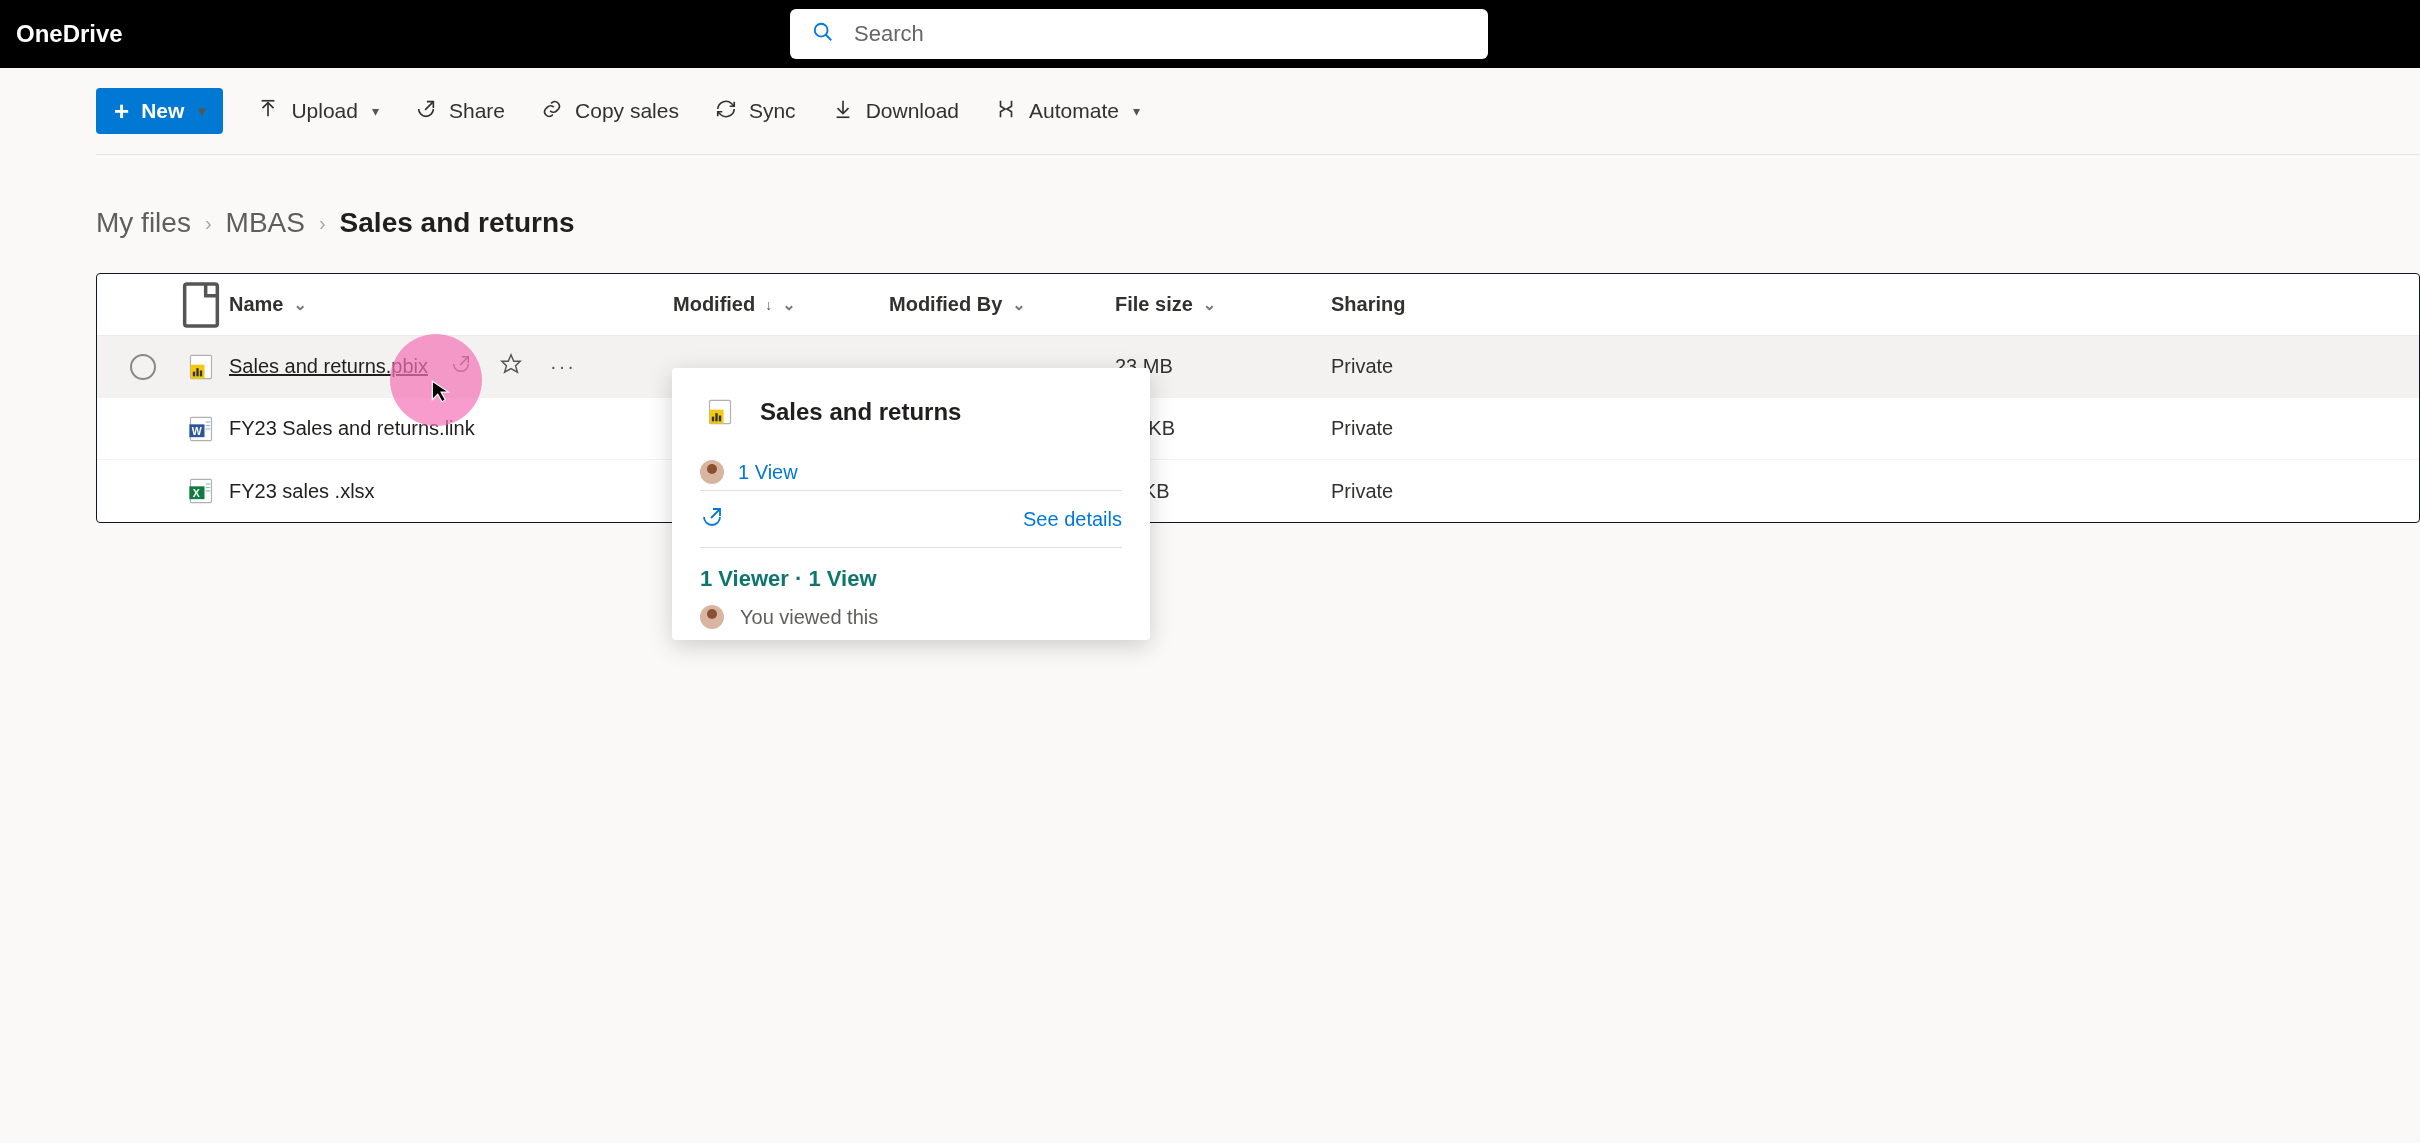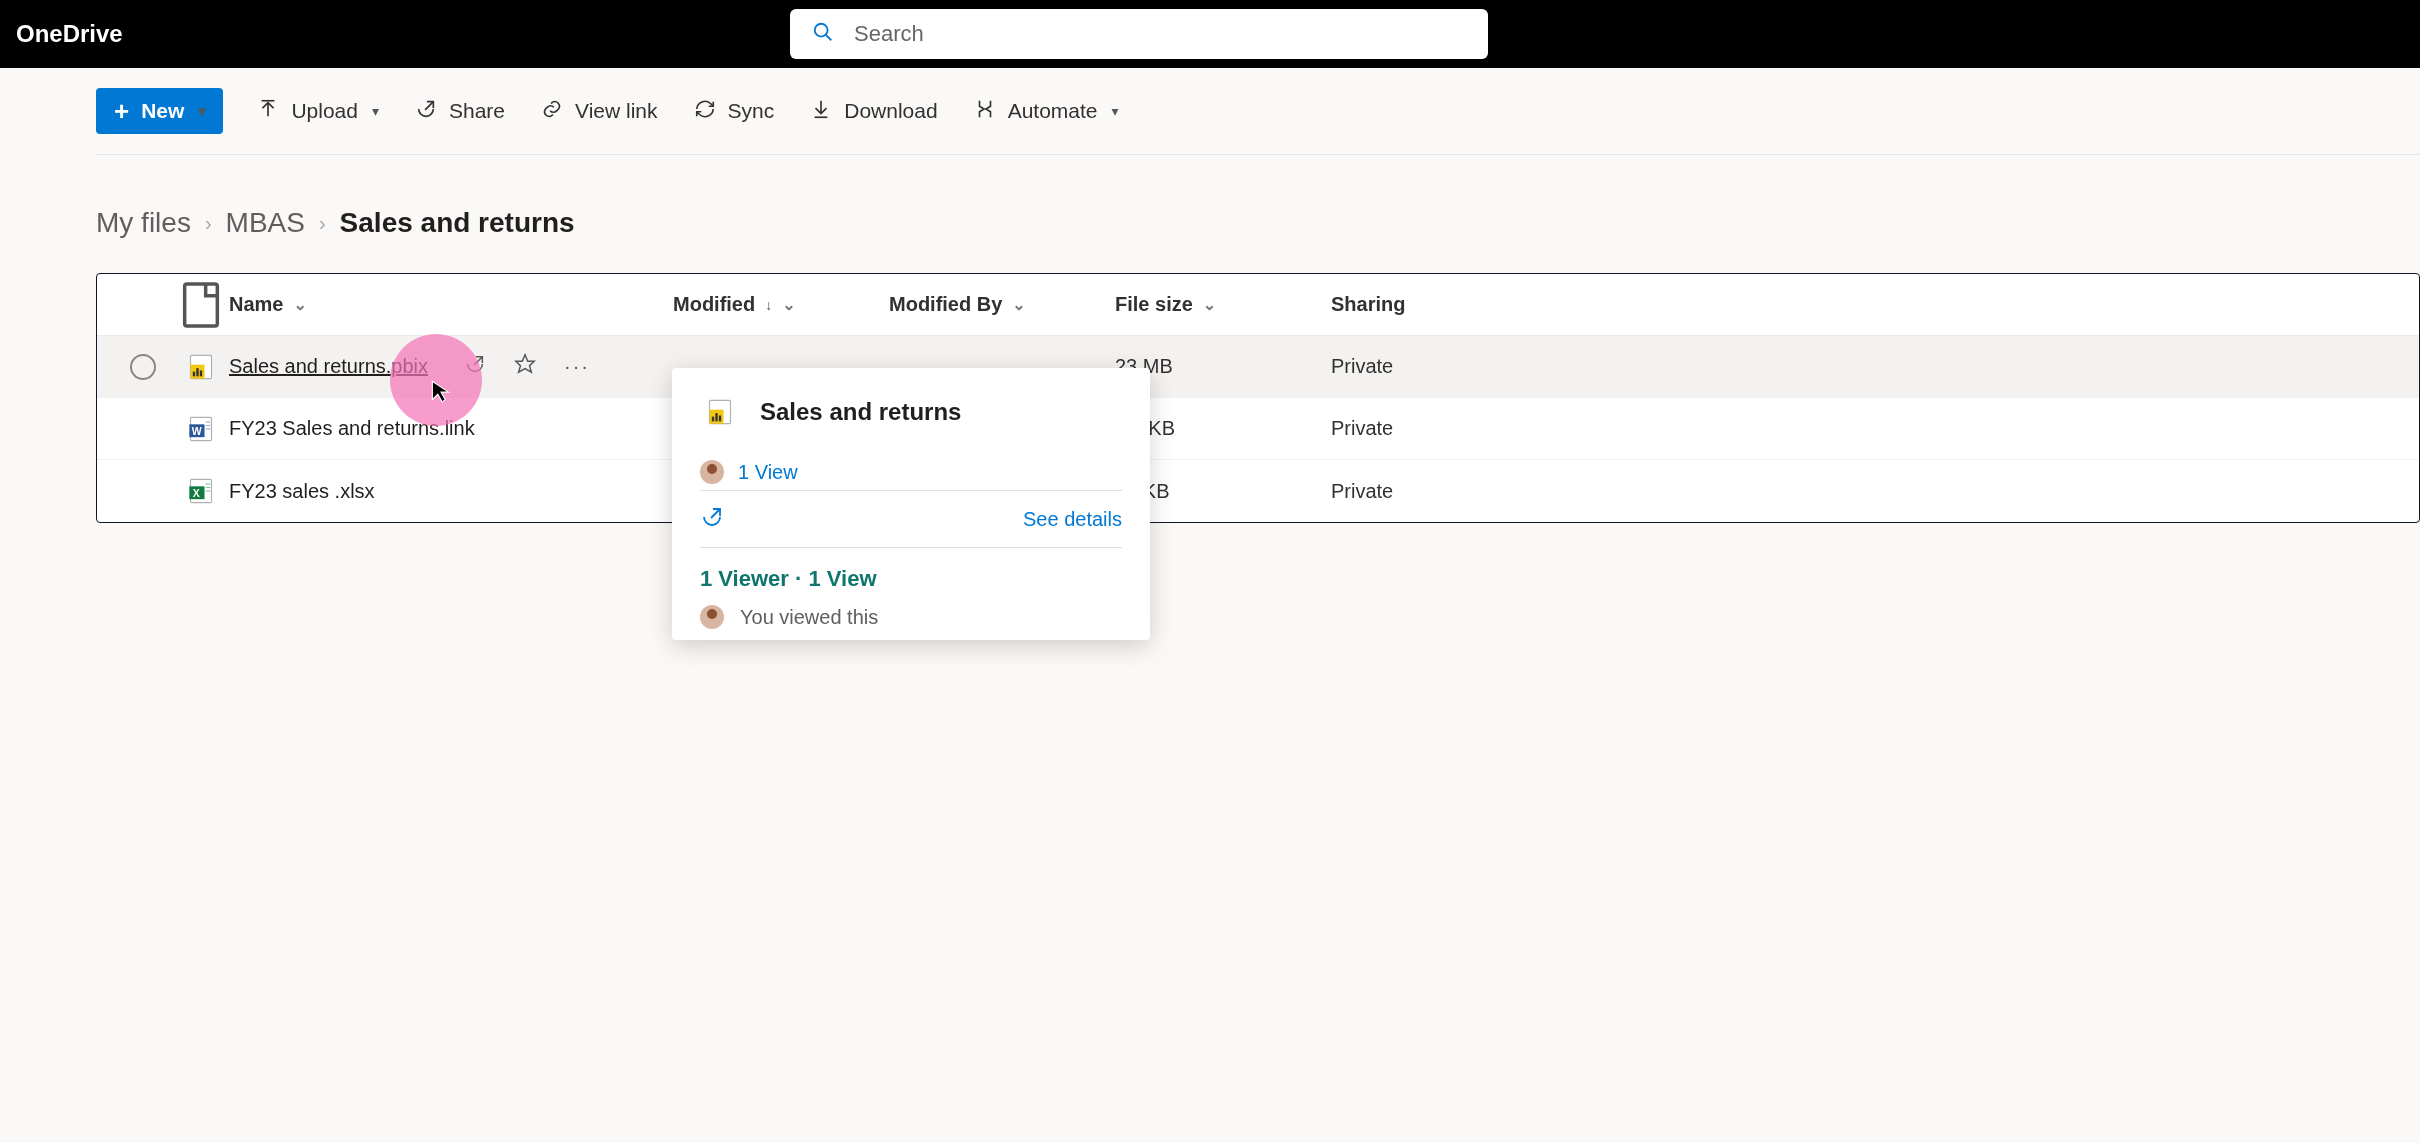--- a/index.html
+++ b/index.html
@@ -108,21 +108,21 @@
   padding: 0 16px;
 }
 .thead {
   border-bottom: 1px solid #edebe9;
   font-weight: 600;
   color: #323130;
   font-size: 20px;
 }
 .col-sel { width: 60px; display: flex; justify-content: center; }
 .col-icon { width: 56px; display: flex; justify-content: center; align-items: center; }
-.col-name { width: 444px; display: flex; align-items: center; gap: 24px; }
+.col-name { width: 444px; display: flex; align-items: center; gap: 10px; }
 .col-modified { width: 216px; }
 .col-modby { width: 226px; }
 .col-size { width: 216px; }
 .col-sharing { width: 180px; }
 .thead .col-name, .thead .col-modified, .thead .col-modby, .thead .col-size, .thead .col-sharing {
   display: flex; align-items: center; gap: 10px;
 }
 .sort-arrow { font-size: 14px; color: #555; }
 .col-chevron { font-size: 16px; color: #777; }
 
@@ -247,21 +247,21 @@
       </span>
       <span>Share</span>
     </button>
     <button class="tool-btn">
       <span>
         <svg viewBox="0 0 24 24" fill="none" stroke="#323130" stroke-width="1.8">
             <path d="M10 14a5 5 0 0 0 7 0l2-2a5 5 0 0 0-7-7l-1 1"></path>
             <path d="M14 10a5 5 0 0 0-7 0l-2 2a5 5 0 0 0 7 7l1-1"></path>
           </svg>
       </span>
-      <span>View link</span>
+      <span>Copy sales</span>
     </button>
     <button class="tool-btn">
       <span>
         <svg viewBox="0 0 24 24" fill="none" stroke="#323130" stroke-width="1.8">
             <path d="M3 12a9 9 0 0 1 15-6l3 3"></path>
             <polyline points="21 4 21 9 16 9"></polyline>
             <path d="M21 12a9 9 0 0 1-15 6l-3-3"></path>
             <polyline points="3 20 3 15 8 15"></polyline>
           </svg>
       </span>

